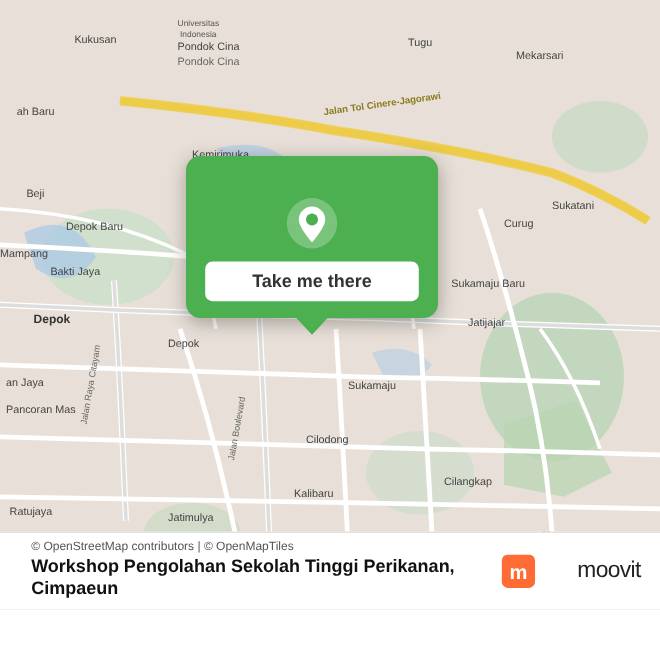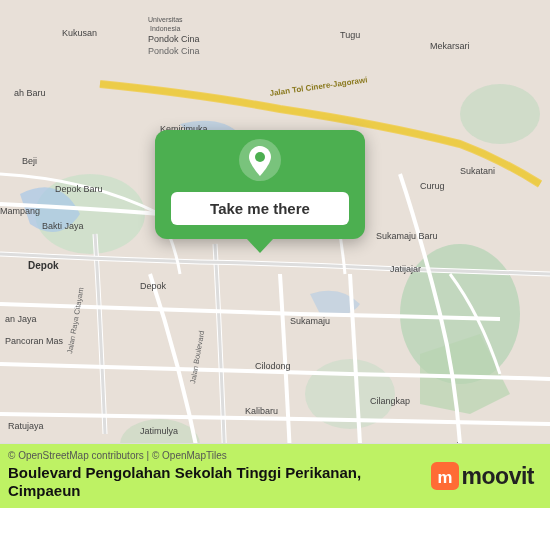--- a/index.html
+++ b/index.html
@@ -21,21 +21,21 @@
     }
 
     
     #popup-card {
       position: absolute;
       top: 130px;
       left: 155px;
       width: 210px;
       background: #4CAF50;
       border-radius: 12px;
-      padding: 8px 16px 14px;
+      padding: 34px 16px 14px;
       display: flex;
       flex-direction: column;
       align-items: center;
       box-shadow: 0 4px 16px rgba(0,0,0,0.3);
     }
 
     #popup-card::after {
       content: '';
       position: absolute;
       bottom: -14px;
@@ -191,31 +191,31 @@
 
     <svg class="location-pin" viewBox="0 0 44 44" xmlns="http://www.w3.org/2000/svg">
       <circle cx="22" cy="22" r="21" fill="white" opacity="0.25"></circle>
       <path d="M22 8 C16 8 11 13 11 19 C11 26 22 38 22 38 C22 38 33 26 33 19 C33 13 28 8 22 8 Z" fill="white"></path>
       <circle cx="22" cy="19" r="5" fill="#4CAF50"></circle>
     </svg>
 
     <button id="take-me-there-btn">Take me there</button>
   </div>
 
-  <div id="bottom-bar" style="position:absolute;bottom:0;left:0;width:100%;background:#bef264;padding:6px 8px 8px;border-top:1px solid #ddd;">
+  <div id="bottom-bar" style="position:absolute;bottom:0;left:0;width:100%;background:#ffffff;padding:6px 26px 8px;border-top:1px solid #ddd;">
     <div id="attribution" style="font-size:10px;color:#555;margin-bottom:3px;">© OpenStreetMap contributors | © OpenMapTiles</div>
     <div style="display:flex;align-items:center;justify-content:space-between;">
       <div>
-        <span style="font-size:15px;font-weight:700;color:#111;">Boulevard Pengolahan Sekolah Tinggi Perikanan,</span>
+        <span style="font-size:15px;font-weight:700;color:#111;">Workshop Pengolahan Sekolah Tinggi Perikanan,</span>
         <br>
         <span style="font-size:15px;font-weight:700;color:#111;">Cimpaeun</span>
       </div>
 
       <div id="moovit-logo" style="display:flex;align-items:center;gap:3px;margin-right:4px;">
         <svg class="moovit-icon" width="30" height="30" viewBox="0 0 30 30" xmlns="http://www.w3.org/2000/svg">
           <rect width="30" height="30" rx="6" fill="#FF6B35"></rect>
           <text x="15" y="22" text-anchor="middle" font-family="Arial" font-size="18" font-weight="900" fill="white">m</text>
         </svg>
-        <span style="font-size:23px;font-weight:700;color:#222;letter-spacing:-0.5px;">moovit</span>
+        <span style="font-size:19px;font-weight:400;color:#222;letter-spacing:-0.5px;margin-left:32px;">moovit</span>
       </div>
     </div>
   </div>
 </div>
 
 </body></html>

